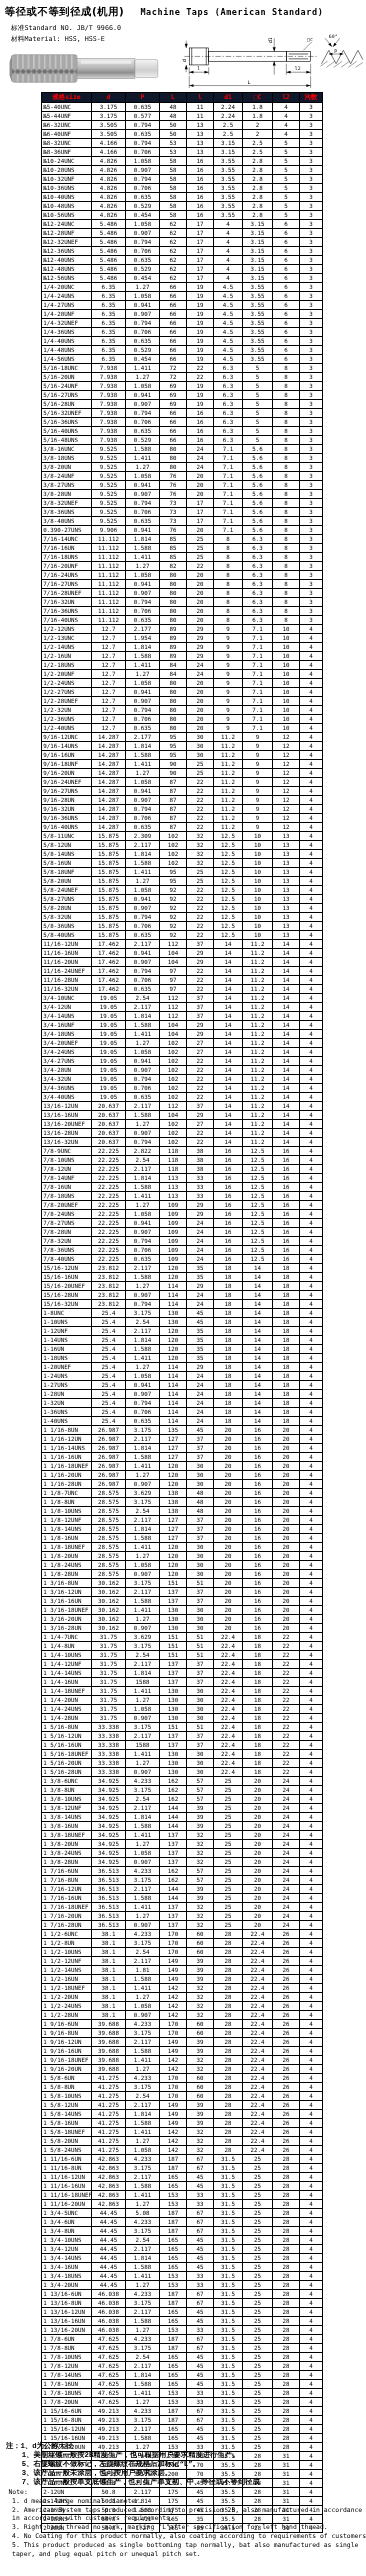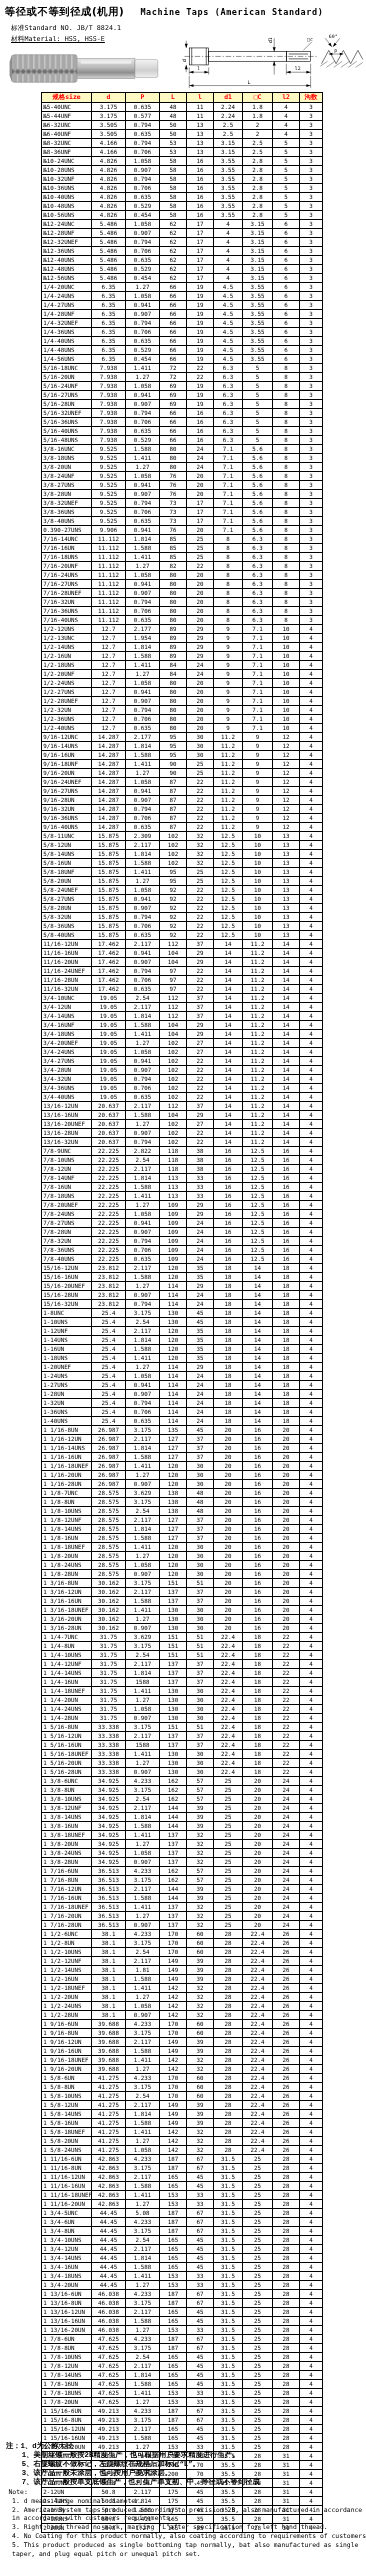--- a/index.html
+++ b/index.html
@@ -5,49 +5,49 @@
   html,body{margin:0;padding:0;}
   body{
     width:367px;height:2576px;position:relative;background:#ffffff;color:#000;
     font-family:"DejaVu Sans",sans-serif;
   }
   
   .title{position:absolute;left:4.8px;top:4.8px;white-space:nowrap;}
   .title .cn{font-size:10.3px;font-weight:bold;letter-spacing:0.6px;}
   .title .en{font-size:8.5px;font-weight:bold;font-family:"DejaVu Sans Mono",monospace;letter-spacing:0.6px;margin-left:16px;}
   .subline{position:absolute;left:11px;font-size:6.7px;font-family:"DejaVu Sans Mono",monospace;white-space:nowrap;}
-  #std{top:24px;} #mat{top:35px;text-decoration:underline;}
+  #std{top:24px;} #mat{top:35px;}
   
   .photo{position:absolute;left:8.5px;top:45px;}
   .drawing{position:absolute;left:182px;top:31.5px;}
   
   .tblwrap{position:absolute;left:41px;top:92px;width:281px;}
   table.spec{border-collapse:collapse;table-layout:fixed;width:281px;
     font-family:"DejaVu Sans Mono",monospace;font-size:5.8px;}
   table.spec th,table.spec td{border:0.6px solid #000;padding:0;height:8px;line-height:8px;
     text-align:center;overflow:hidden;white-space:nowrap;}
-  table.spec th{background:#fef9c3;color:#ff0000;font-size:6.4px;font-weight:bold;height:9px;line-height:9px;}
+  table.spec th{background:#0f172a;color:#ff0000;font-size:6.4px;font-weight:bold;height:9px;line-height:9px;}
   table.spec td.c-size{text-align:left;padding-left:1.2px;}
   col.c0{width:50px;} col.c1{width:34px;} col.c2{width:34px;} col.c3{width:27px;}
   col.c4{width:27px;} col.c5{width:29px;} col.c6{width:30px;} col.c7{width:27px;} col.c8{width:23px;}
   
   .notes-cn{position:absolute;left:6px;top:2442px;font-size:7.3px;font-weight:bold;line-height:9px;white-space:nowrap;font-family:Liberation Mono, monospace;}
   .notes-cn div:not(:first-child){padding-left:15.8px;}
   .notes-en{position:absolute;left:8.5px;top:2488px;font-size:6.4px;line-height:8.8px;
     font-family:"DejaVu Sans Mono",monospace;white-space:nowrap;}
   .notes-en div:not(:first-child){padding-left:3.6px;}
   svg text{font-family:"DejaVu Sans Mono",monospace;}
 </style>
 </head>
 <body>
 
 <div class="title">
   <span class="cn">等径或不等到径成(机用)</span><span class="en">Machine Taps (American Standard)</span>
 </div>
-<div class="subline" id="std">标准Standard NO.  JB/T 8824.1</div>
+<div class="subline" id="std">标准Standard NO.  JB/T 9966.0</div>
 <div class="subline" id="mat">材料Material: HSS, HSS-E</div>
 
 <div class="photo">
   <svg width="153" height="47" viewBox="0 0 252 78">
     <defs>
       <linearGradient id="metal" x1="0" y1="0" x2="0" y2="1">
         <stop offset="0" stop-color="#e9e9e9"></stop>
           <stop offset="0.45" stop-color="#b9b9b9"></stop>
         <stop offset="0.7" stop-color="#8f8f8f"></stop>
           <stop offset="1" stop-color="#d8d8d8"></stop>

